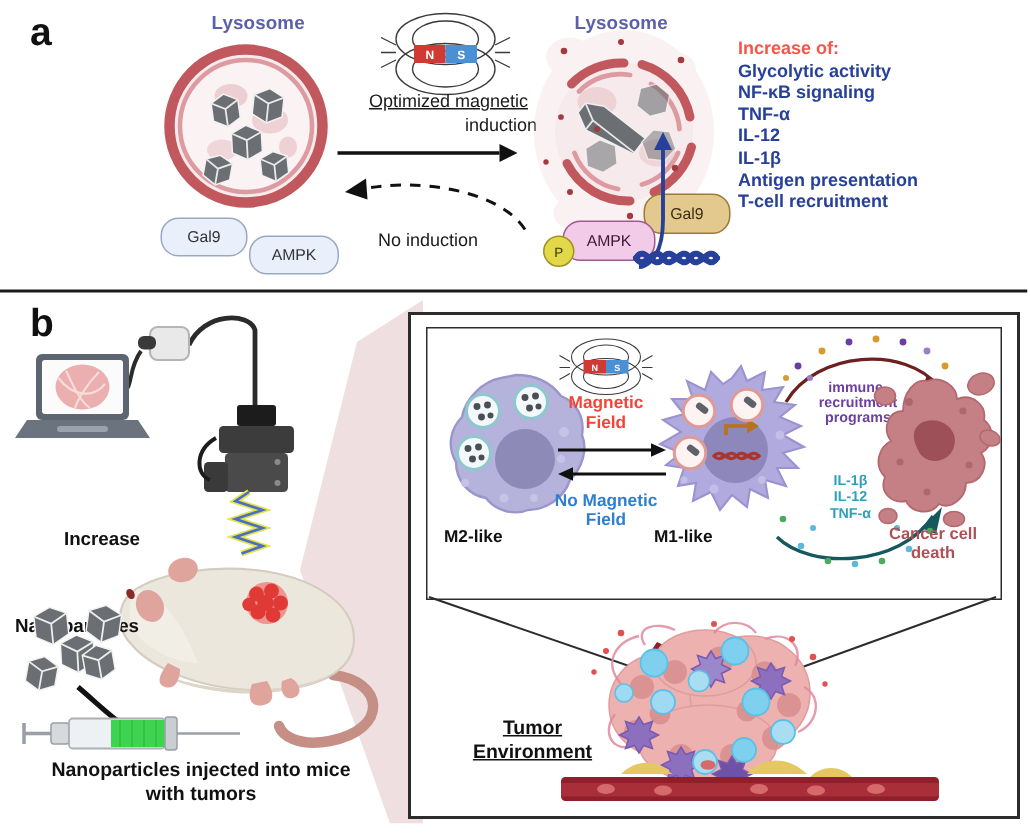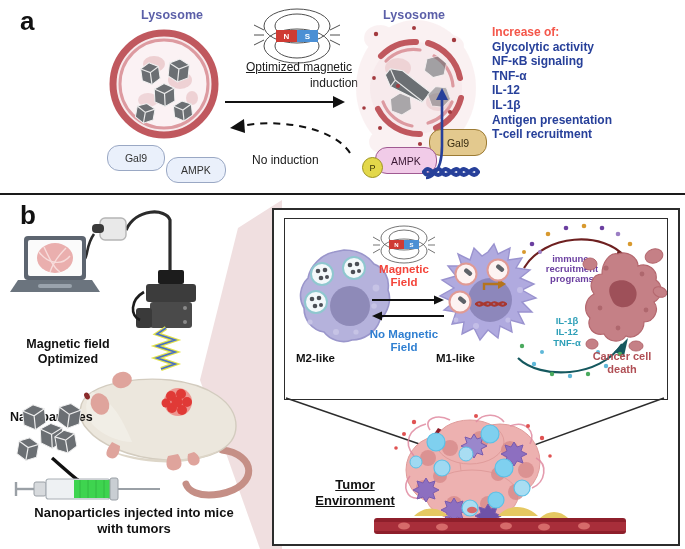--- a/index.html
+++ b/index.html
@@ -248,22 +248,21 @@
     <path d="M126 84 C112 92 112 108 122 112" fill="none" stroke="#1c1c1c" stroke-width="2.6"></path>
 
     <g stroke="#e3e34a" stroke-width="4" fill="none">
       <path d="M148 120 l-9 6 l18 6 l-18 6 l18 6 l-18 6 l18 6 l-14 5"></path>
     </g>
     <g stroke="#4a6fc4" stroke-width="1.8" fill="none">
       <path d="M148 120 l-9 6 l18 6 l-18 6 l18 6 l-18 6 l18 6 l-14 5"></path>
     </g>
   </svg>
 
-  <div class="abs boldlabel nosel" style="left:8px;top:337px;width:120px;text-align:center;">Magnetic field</div>
-  <div class="abs boldlabel nosel" style="left:8px;top:352px;width:120px;text-align:center;">Optimized</div>
+  <div class="abs boldlabel nosel" style="left:8px;top:352px;width:120px;text-align:center;">Increase</div>
 
   <svg class="abs" style="left:70px;top:358px;" width="200" height="140">
 
     <path d="M152 92 C186 96 190 128 150 136 C128 140 118 132 116 126" fill="none" stroke="#c58f86" stroke-width="7" stroke-linecap="round"></path>
 
     <path d="M22 34 C8 42 6 60 18 72 C28 84 56 100 96 102 C140 104 166 90 166 68
              C166 44 138 26 100 22 C70 19 38 24 22 34 Z" fill="#ece7dd" stroke="#d3ccbf" stroke-width="1.4"></path>
 
     <path d="M22 34 C14 42 14 58 24 68 C34 78 50 84 62 84 C52 60 42 42 22 34 Z" fill="#f4f1ea" opacity=".7"></path>
 

